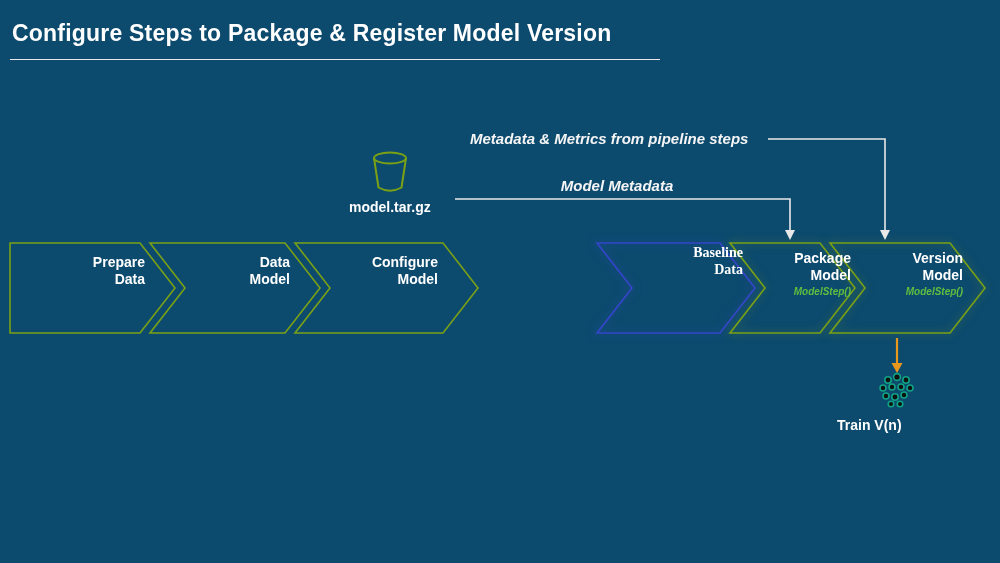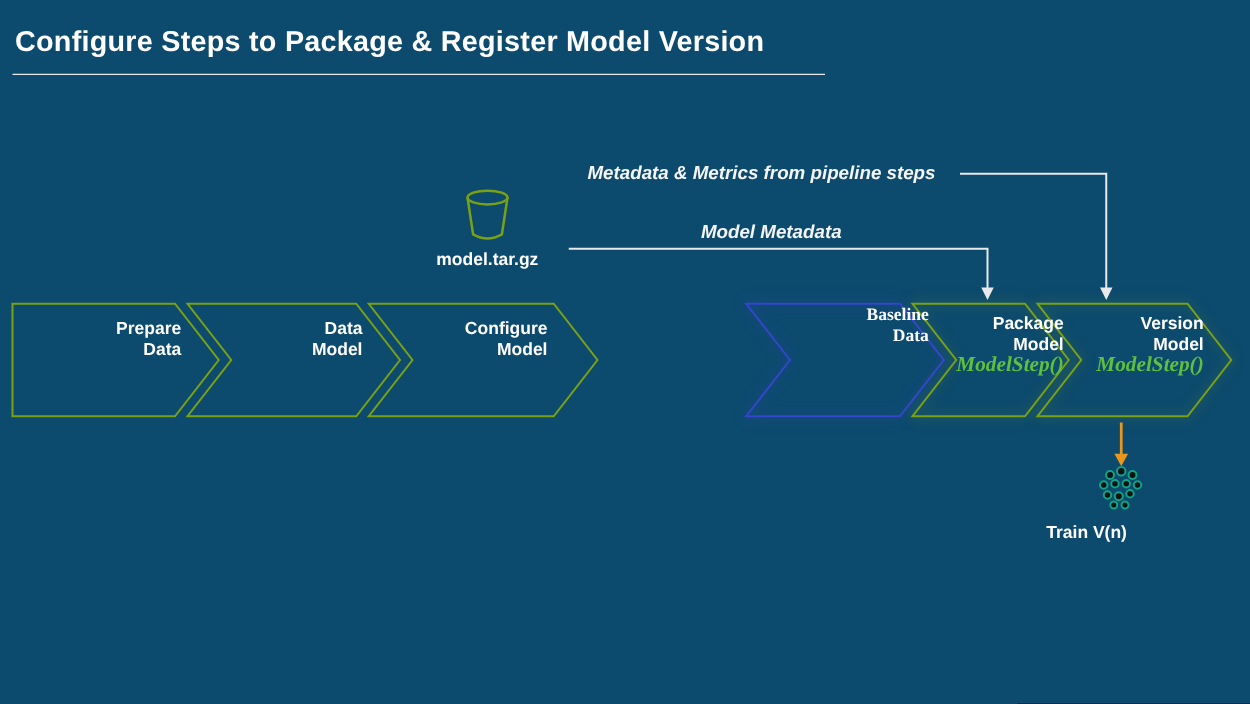--- a/index.html
+++ b/index.html
@@ -21,23 +21,23 @@
     border-top:1.6px solid #e9e9e9;
   }
   .diagram-svg{position:absolute;left:0;top:0;}
   .glow-green{filter:drop-shadow(0 0 5px rgba(122,161,22,.55));}
   .glow-blue{filter:drop-shadow(0 0 5px rgba(60,80,210,.55));}
   .step-text{
     position:absolute;text-align:right;
     font-size:14px;font-weight:700;line-height:17px;color:#ffffff;
   }
   .step-code{
-    font-family:Liberation Serif, serif;
+    font-family:Liberation Sans, sans-serif;
     font-style:italic;font-weight:700;
-    font-size:17px;line-height:16px;
+    font-size:10px;line-height:16px;
     color:#5fbf3f;
     white-space:nowrap;
   }
   .annotation{
     position:absolute;
     font-size:15px;font-weight:700;font-style:italic;color:#f5f5f5;
     white-space:nowrap;
   }
   .icon-label{
     position:absolute;text-align:left;

